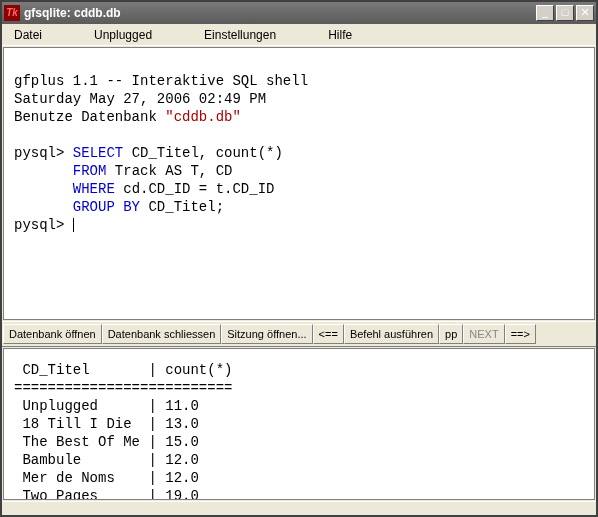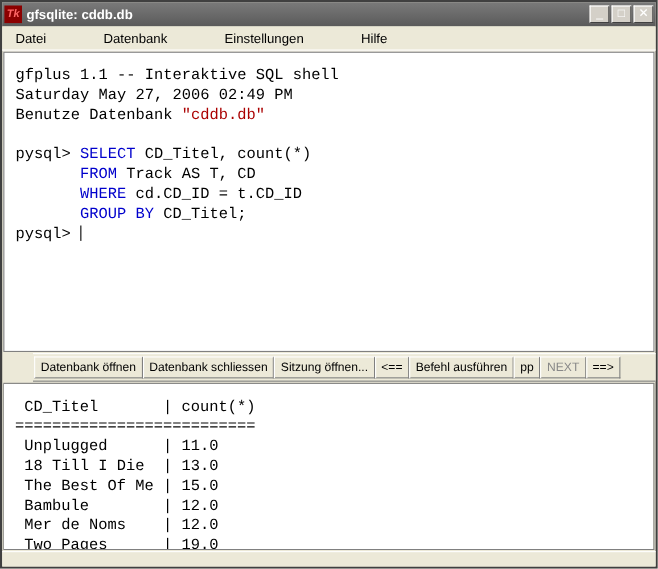--- a/index.html
+++ b/index.html
@@ -69,21 +69,21 @@
 .menuitem {
   padding: 3px 8px;
   cursor: pointer;
   font-size: 12px;
 }
 .console {
   background: #fff;
   flex: 0 0 273px;
   font-family: "Courier New", monospace;
   font-size: 14px;
-  padding: 12px 10px;
+  padding: 24px 10px;
   white-space: pre;
   line-height: 18px;
   overflow: auto;
   border: 1px solid #808080;
   margin: 1px;
   position: relative;
 }
 .kw-blue { color: #0000cc; }
 .kw-red { color: #aa0000; }
 .cursor {
@@ -91,21 +91,20 @@
   border-left: 1px solid #000;
   height: 14px;
   vertical-align: middle;
 }
 .toolbar {
   display: flex;
   background: #ece9d8;
   padding: 2px 1px;
   border-top: 1px solid #fff;
   border-bottom: 1px solid #808080;
-  margin-left: 28px;
 }
 .tbtn {
   font-size: 11px;
   padding: 3px 5px;
   background: #ece9d8;
   border: 1px solid #fff;
   border-right-color: #808080;
   border-bottom-color: #808080;
   margin-right: 0px;
   cursor: pointer;
@@ -140,21 +139,21 @@
     <span class="title-text">gfsqlite: cddb.db</span>
     <div class="winbtns">
       <div class="winbtn">_</div>
       <div class="winbtn">□</div>
       <div class="winbtn">✕</div>
     </div>
   </div>
 
   <div class="menubar">
     <div class="menuitem">Datei</div>
-    <div class="menuitem">Datenbank</div>
+    <div class="menuitem">Unplugged</div>
     <div class="menuitem">Einstellungen</div>
     <div class="menuitem">Hilfe</div>
   </div>
 
   <div class="console"><span>gfplus 1.1 -- Interaktive SQL shell</span>
 <span>Saturday May 27, 2006 02:49 PM</span>
 <span>Benutze Datenbank </span><span class="kw-red">"cddb.db"</span>
 
 <span>pysql&gt;</span> <span class="kw-blue">SELECT</span><span> CD_Titel, count(*)</span>
        <span class="kw-blue">FROM</span><span> Track AS T, CD</span>

